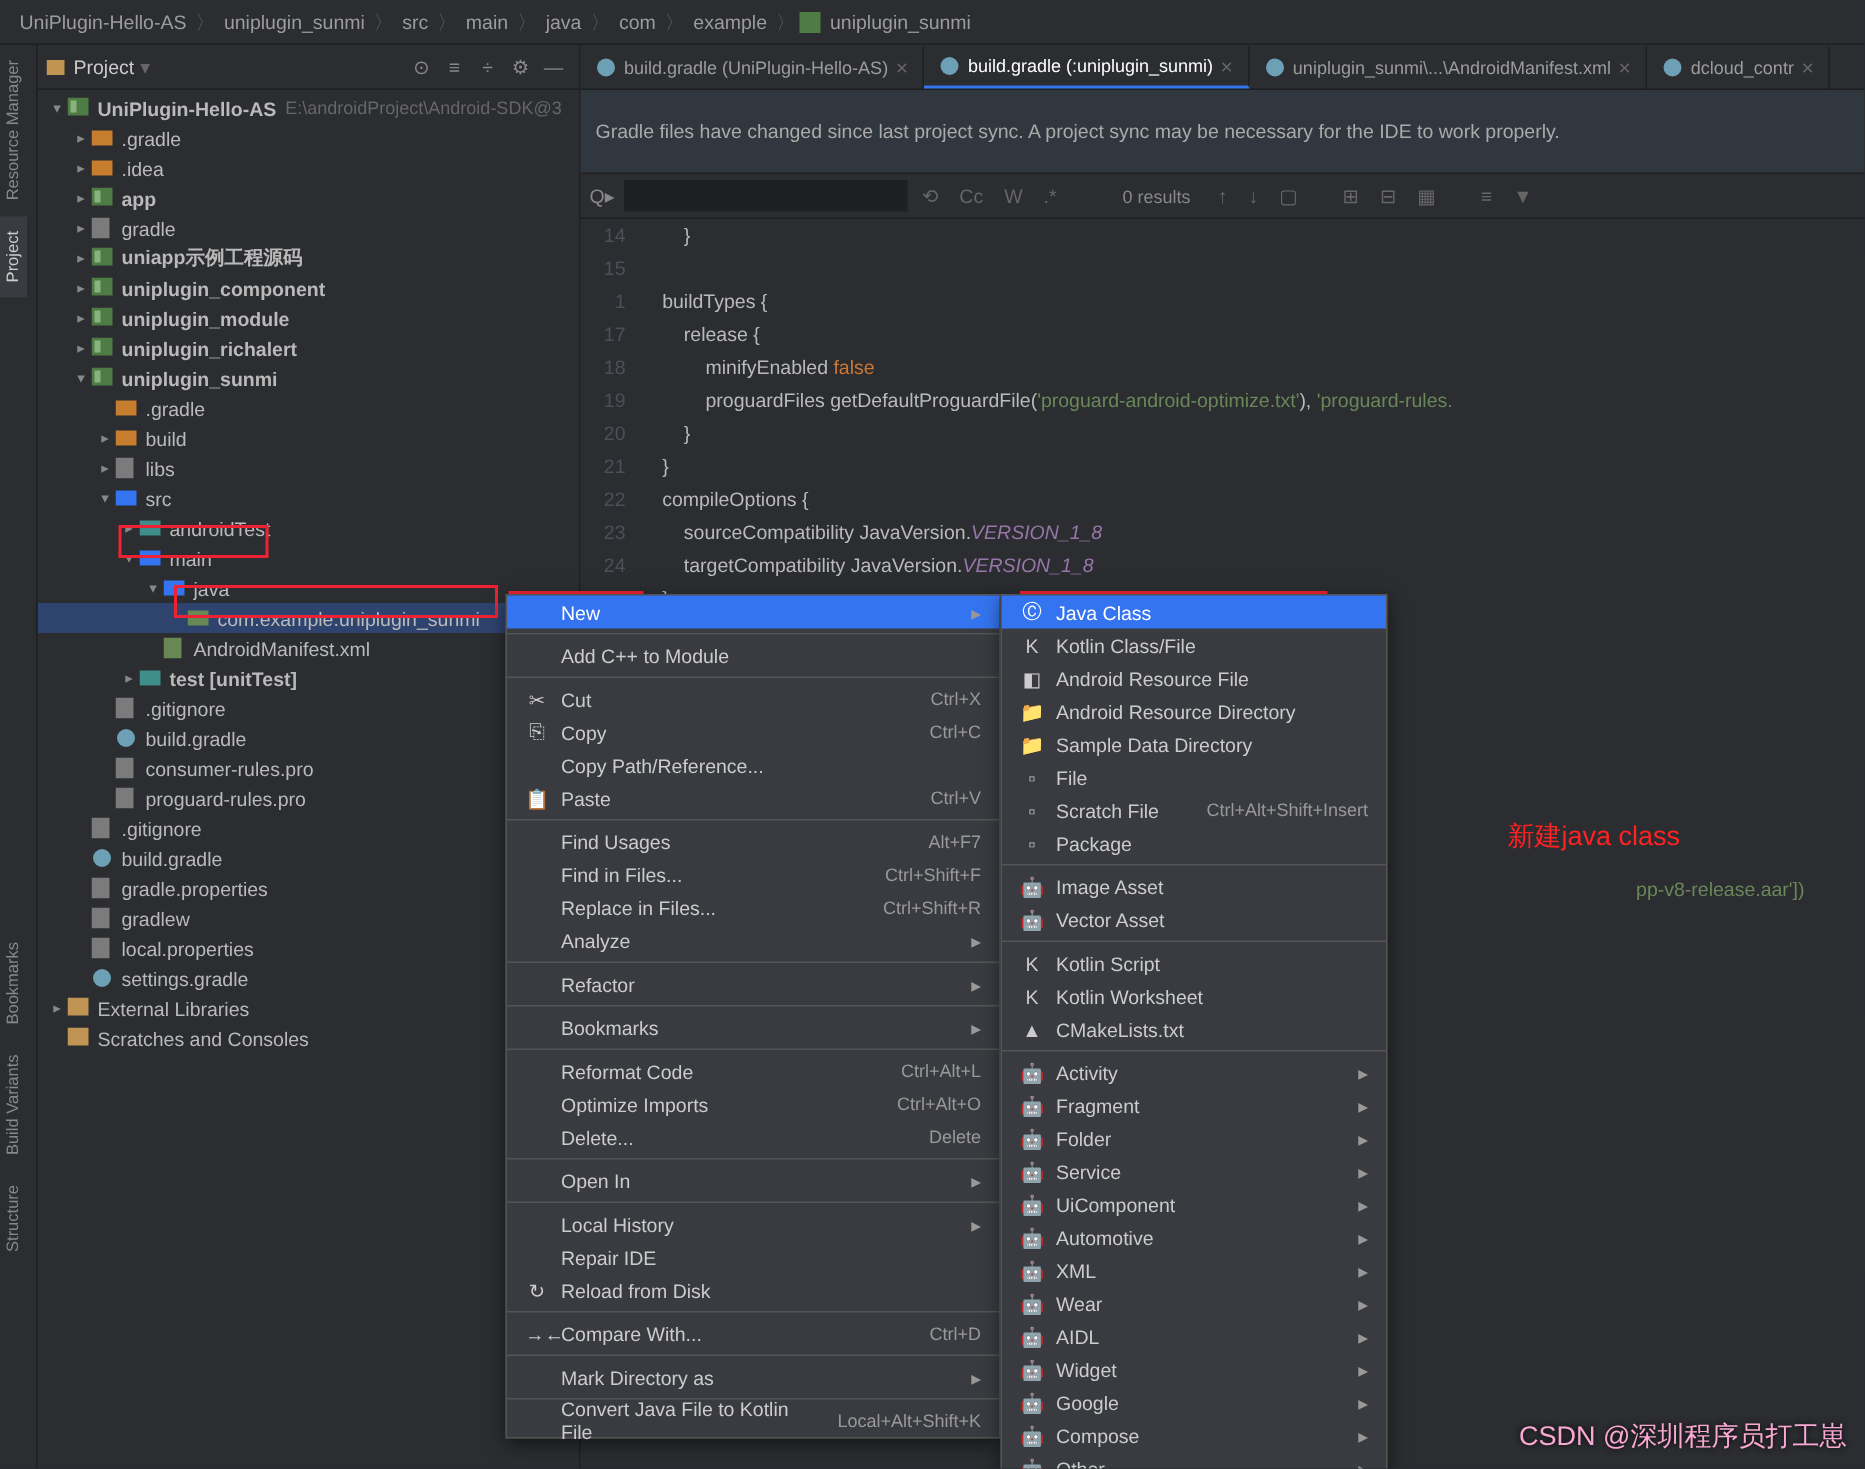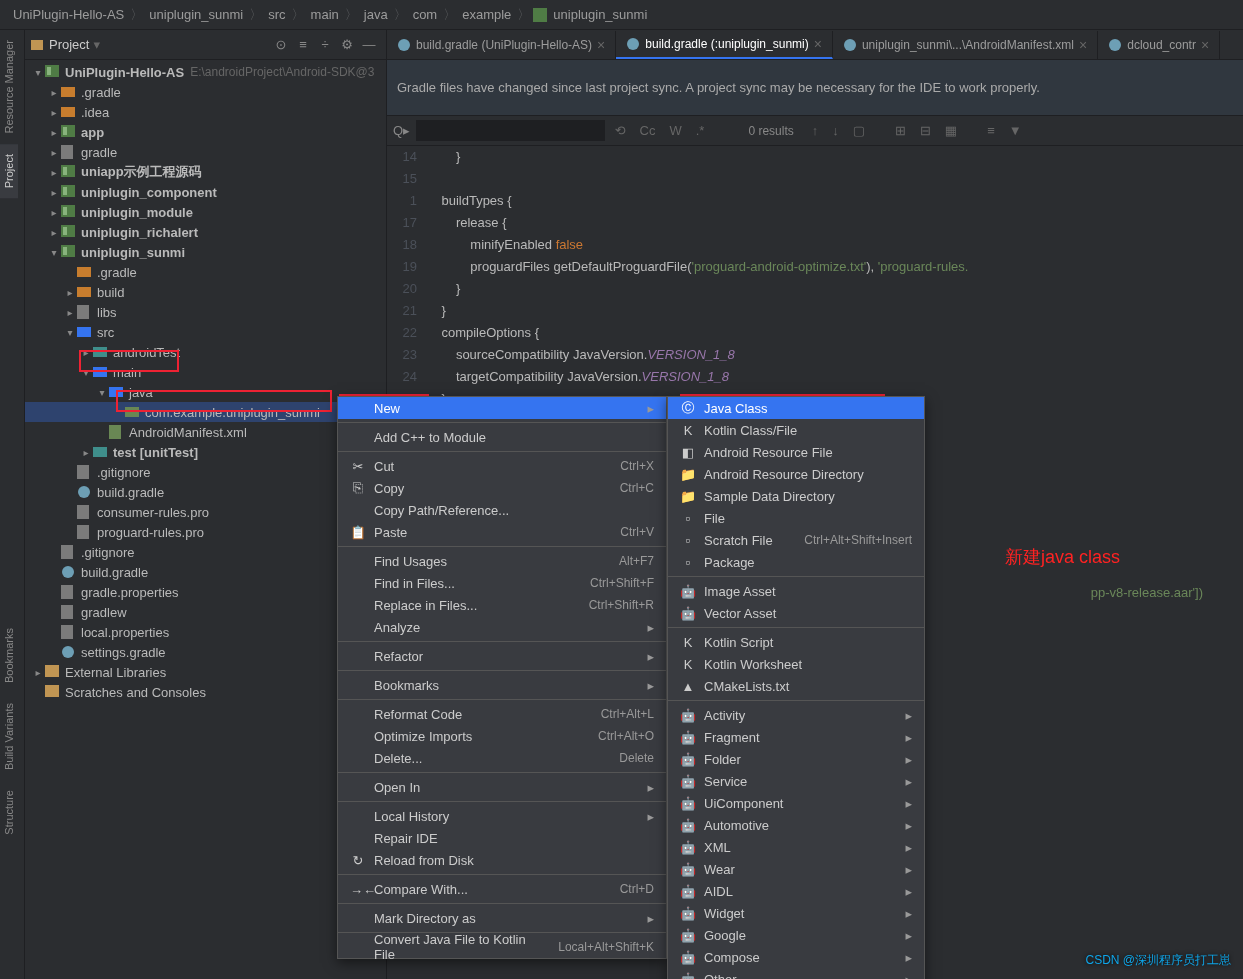--- a/index.html
+++ b/index.html
@@ -42,21 +42,21 @@
 .str { color:#6a8759; }
 .ital { color:#9876aa; font-style:italic; }
 .ctx-menu { position:absolute; background:#393b40; border:1px solid #555; box-shadow:0 4px 12px rgba(0,0,0,.5); z-index:100; }
 .ctx-item { height:22px; padding:0 12px; display:flex; align-items:center; gap:8px; color:#ccc; font-size:13px; cursor:pointer; position:relative; }
 .ctx-item.hi { background:#3574f0; color:#fff; }
 .ctx-item .sc { margin-left:auto; color:#999; font-size:12px; }
 .ctx-item .arr { margin-left:auto; color:#999; }
 .ctx-item .ico { width:16px; text-align:center; }
 .ctx-sep { height:1px; background:#555; margin:3px 0; }
 .annotation { position:absolute; color:#ff2222; font-size:18px; pointer-events:none; }
-.watermark { position:absolute; right:12px; bottom:10px; color:#0ea5e9; font-size:12px; text-shadow:0 0 4px #000; }
+.watermark { position:absolute; right:12px; bottom:10px; color:#f9a8d4; font-size:18px; text-shadow:0 0 4px #000; }
 </style>
 </head>
 <body>
 
 <div class="breadcrumb" id="bc">
     <span>UniPlugin-Hello-AS</span>
     <span class="sep">〉</span>
     <span>uniplugin_sunmi</span>
     <span class="sep">〉</span>
     <span>src</span>

